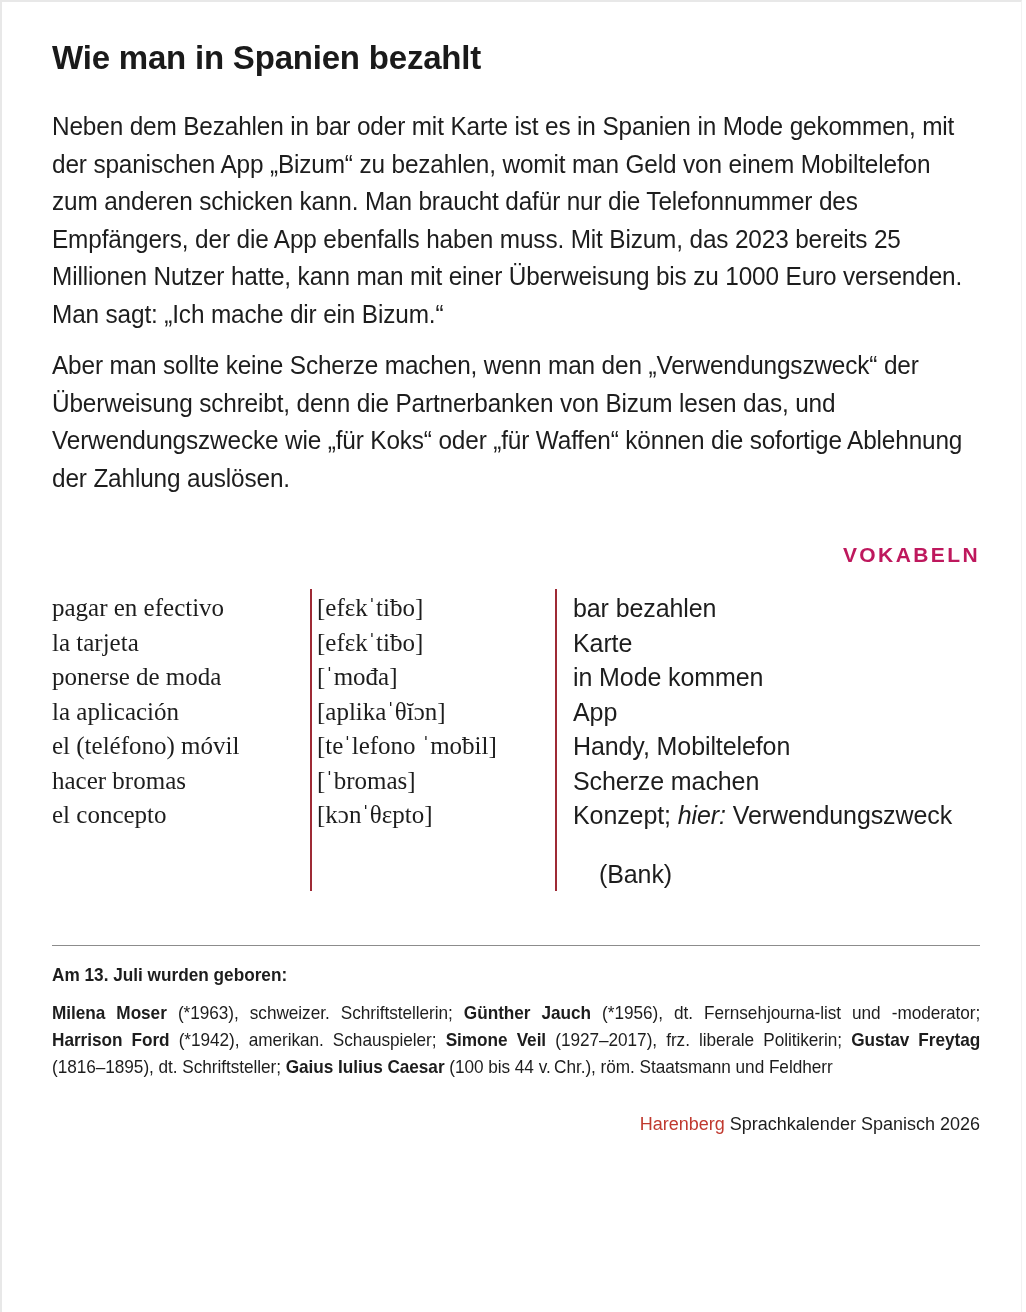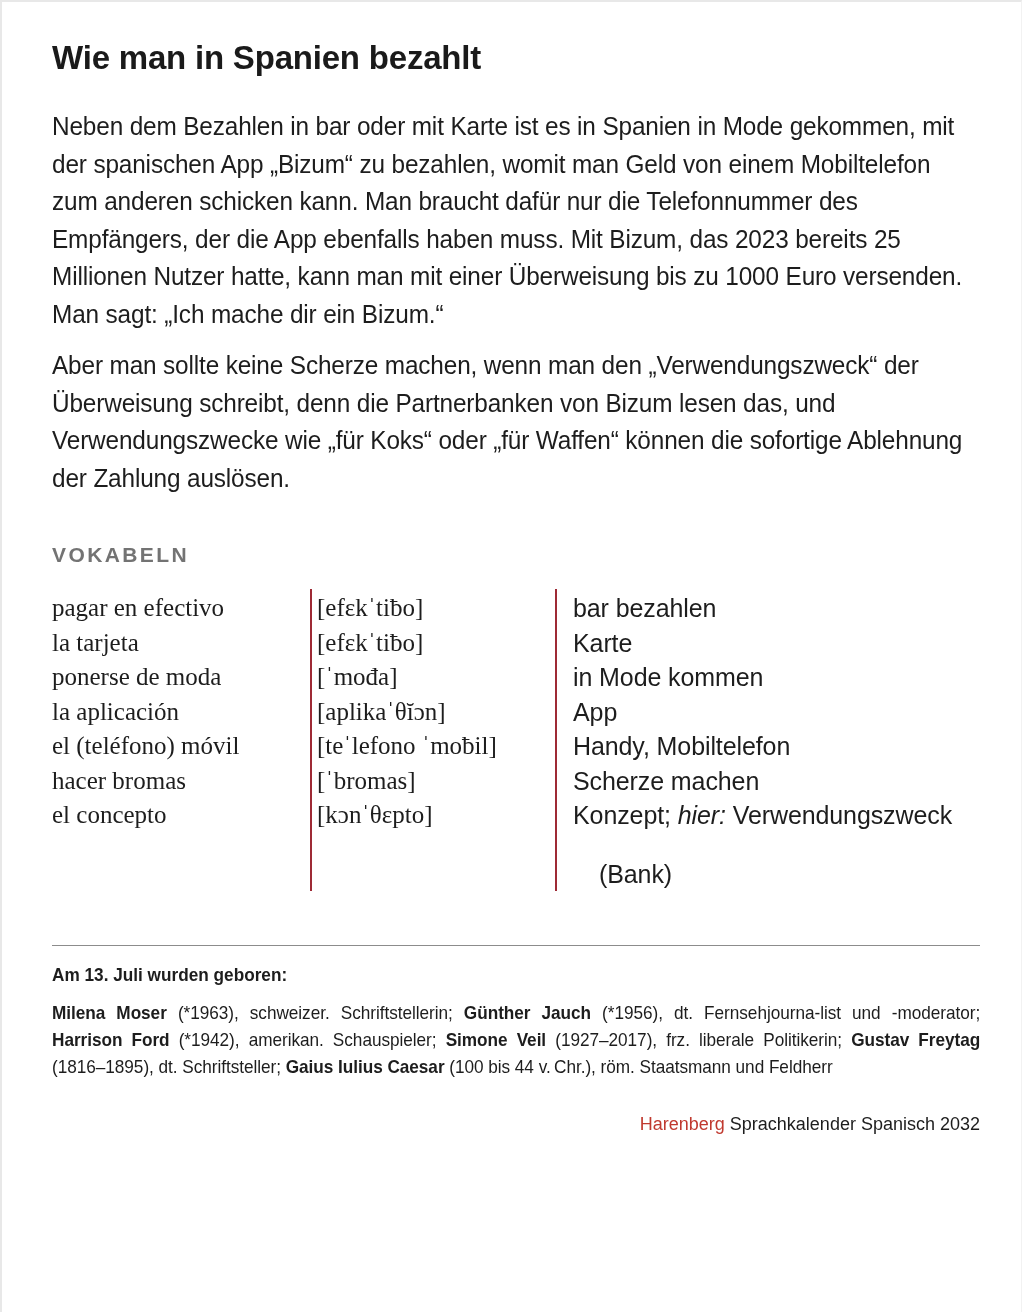--- a/index.html
+++ b/index.html
@@ -58,21 +58,22 @@
   }
   .body-text.last { margin-bottom: 0; }
 
   
   .vokabeln-heading {
     margin-top: 46px;
     font-family: "Liberation Sans", sans-serif;
     font-weight: bold;
     font-size: 21px;
     letter-spacing: 2.4px;
-    color: #737373;
+    color: #be185d;
+    text-align: right;
   }
 
   
   .vocab-table {
     margin-top: 22px;
     display: grid;
     grid-template-columns: 258px 1px 244px 1px auto;
     column-gap: 0;
   }
   .vocab-col {
@@ -207,17 +208,17 @@
 
     <div class="footer-rule"></div>
 
     <div class="born-heading">Am 13. Juli wurden geboren:</div>
 
     <div class="born-text">
       <b>Milena Moser</b><span> (*1963), schweizer. Schriftstellerin; </span><b>Günther Jauch</b><span> (*1956), dt. Fernsehjourna-list und -moderator; </span><b>Harrison Ford</b><span> (*1942), amerikan. Schauspieler; </span><b>Simone Veil</b><span> (1927–2017), frz. liberale Politikerin; </span><b>Gustav Freytag</b><span> (1816–1895), dt. Schriftsteller; </span><b>Gaius Iulius Caesar</b><span> (100 bis 44 v. Chr.), röm. Staatsmann und Feldherr</span>
     </div>
 
     <div class="colophon">
-      <span class="brand">Harenberg</span><span> Sprachkalender Spanisch 2032</span>
+      <span class="brand">Harenberg</span><span> Sprachkalender Spanisch 2026</span>
     </div>
 
   </div>
 </div>
 
 </body></html>

